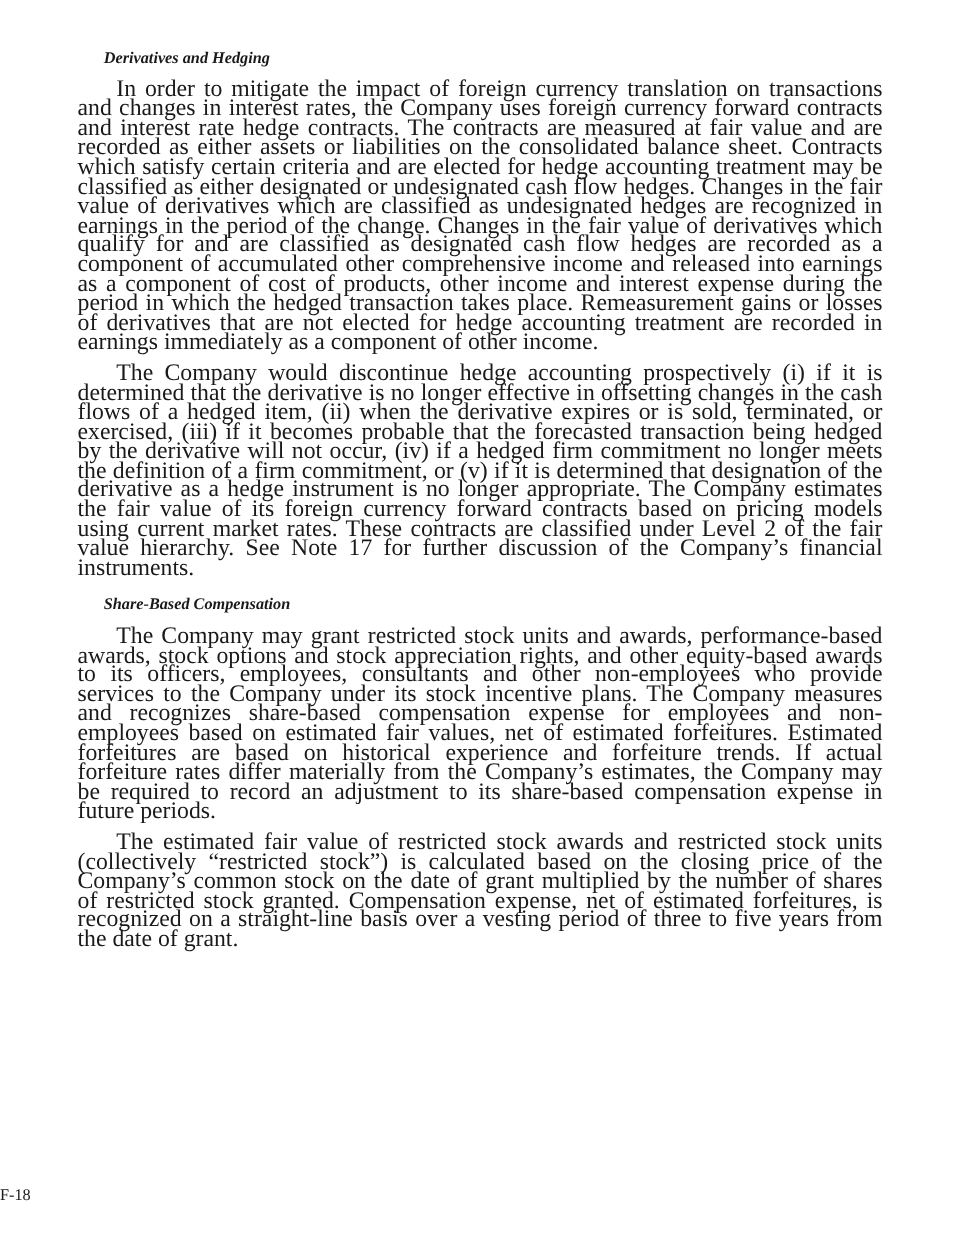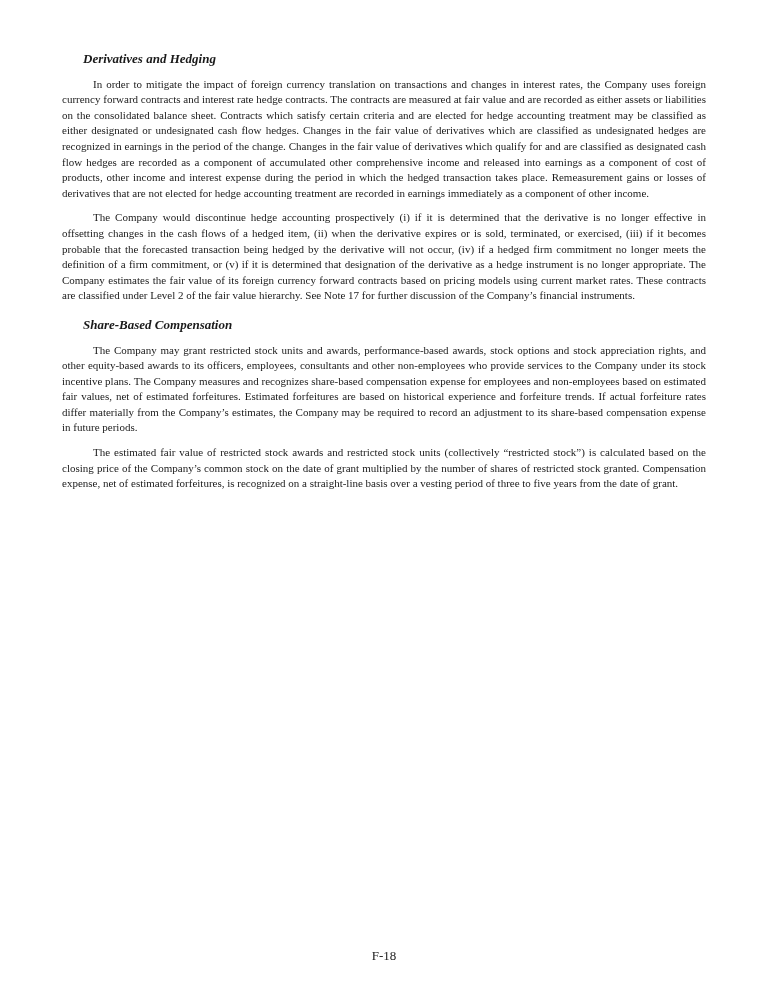--- a/index.html
+++ b/index.html
@@ -11,54 +11,53 @@
     height: 1000px;
     background: #ffffff;
     position: relative;
     font-family: "Liberation Serif", "DejaVu Serif", serif;
     color: #1a1a1a;
     overflow: hidden;
   }
   .page {
     position: absolute;
     inset: 0;
-    padding: 51px 62px 0 62px;
+    padding: 38px 62px 0 62px;
     box-sizing: border-box;
   }
   .italic-heading {
     font-size: 13px;
     line-height: 15.6px;
     font-weight: bold;
     font-style: italic;
     margin: 13px 0 10px 21px;
   }
   .italic-heading.first {
     margin-top: 0;
   }
   .body-para {
-    font-size: 11px;
+    font-size: 19px;
     line-height: 15.6px;
     text-align: justify;
     text-indent: 31px;
     margin: 0 0 9px 0;
   }
   .underline-heading {
     font-size: 13px;
     line-height: 15.6px;
     font-weight: normal;
     font-style: normal;
     text-decoration: underline;
     margin: 14px 0 10px 31px;
   }
   .page-footer {
     position: absolute;
     bottom: 36px;
     left: 0;
     width: 768px;
-    text-align: center;
     font-size: 13px;
     line-height: 15.6px;
   }
 </style>
 </head>
 <body>
 
 <div class="page">
 
   <h2 class="italic-heading first">Derivatives and Hedging</h2>

